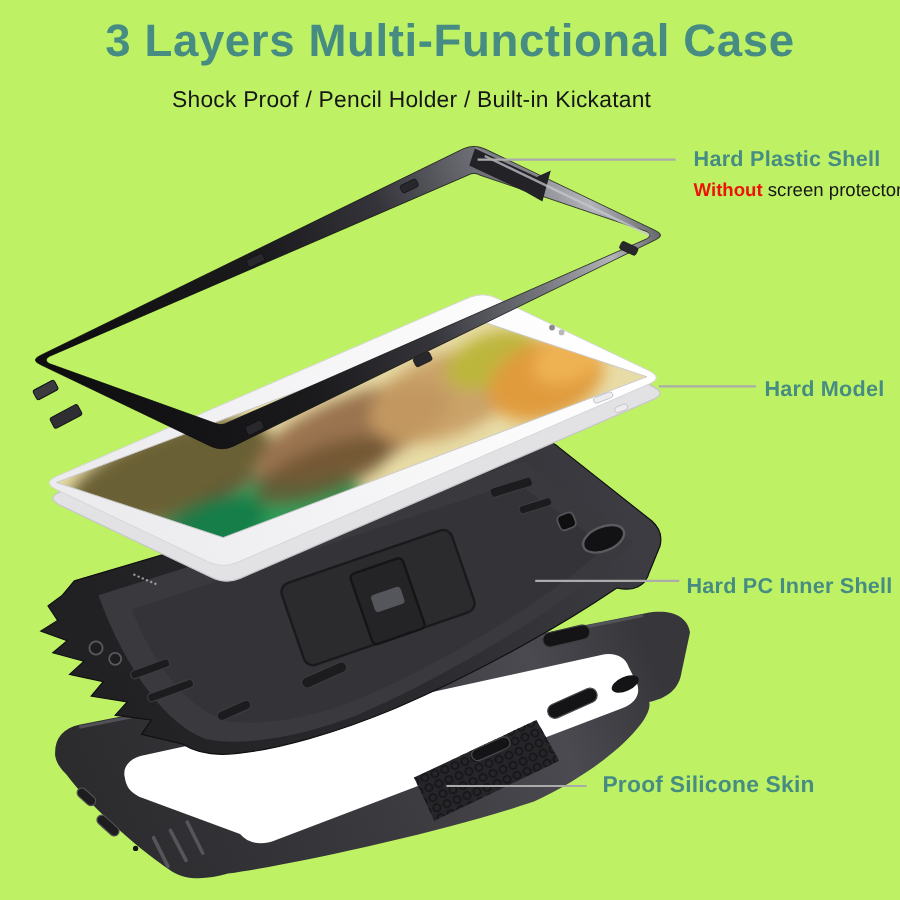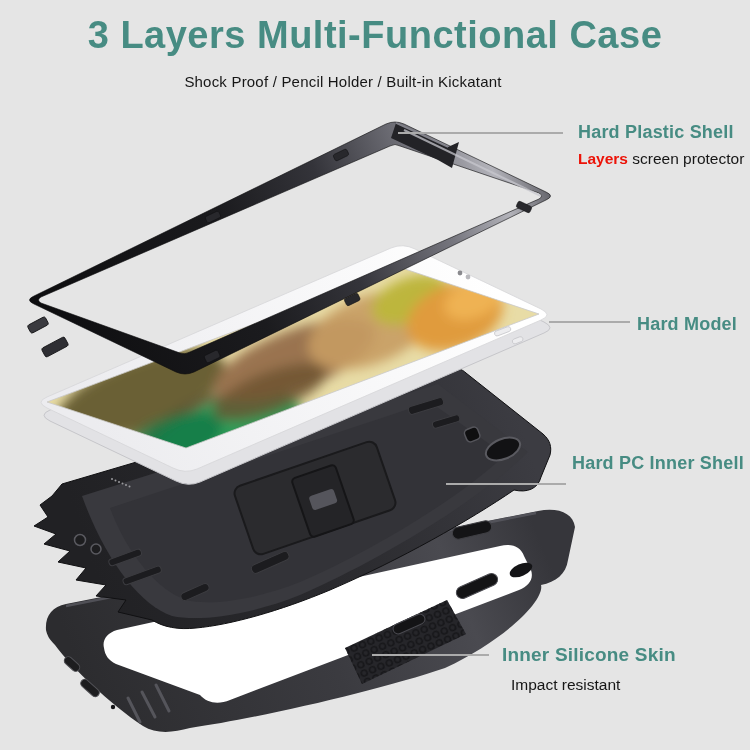--- a/index.html
+++ b/index.html
@@ -1,22 +1,22 @@
 <!DOCTYPE html>
 <html style="--accent: #478C83; --emphasis-red: #EC1308; --text: #161616; --leader-line: #ABABAB; --case-black: #1C1C1E; --tablet-white: #FBFBFC; --screen-palette: #E8DCA6 #2E9B58 #157A47 #9A7350 #6B6136 #C69C63 #BDB63E #E09B3E;"><head>
 <meta charset="utf-8">
 <style>
   html,body{margin:0;padding:0;background:#ffffff;}
-  #stage{position:relative;width:750px;height:750px;background:#e5e5e5;overflow:hidden;
+  #stage{position:relative;width:750px;height:750px;background:#bef264;overflow:hidden;
          font-family:"Liberation Sans", sans-serif;}
   #art{position:absolute;left:0;top:0;}
   .title{position:absolute;left:0;top:14px;width:750px;text-align:center;
          font-size:38px;font-weight:bold;letter-spacing:.5px;color:var(--accent,#478C83);}
   .subtitle{position:absolute;left:0;top:73px;width:686px;text-align:center;
-         font-size:15px;color:var(--text,#161616);letter-spacing:.2px;}
+         font-size:19px;color:var(--text,#161616);letter-spacing:.2px;}
   .lbl{position:absolute;white-space:nowrap;}
   .lbl-h{font-weight:bold;font-size:18px;color:var(--accent,#478C83);letter-spacing:.2px;}
   .lbl-h.big{font-size:19px;}
   .lbl-sub{font-size:15.5px;color:var(--text,#161616);}
   .lbl-em{font-weight:bold;color:var(--emphasis-red,#EC1308);}
   .leader{stroke:var(--leader-line,#ABABAB);stroke-width:1.8;}
 </style>
 </head>
 <body>
 
@@ -197,29 +197,28 @@
     <line class="leader" x1="446" y1="484" x2="566" y2="484"></line>
     <line class="leader" x1="372" y1="655" x2="489" y2="655"></line>
   </g>
 </svg>
 
 <div class="title">3 Layers Multi-Functional Case</div>
 <div class="subtitle">Shock Proof / Pencil Holder / Built-in Kickatant</div>
 
 <div class="lbl" style="left:578px;top:122px">
   <div class="lbl-h">Hard Plastic Shell</div>
-  <div class="lbl-sub" style="margin-top:7px"><span class="lbl-em">Layers</span><span> screen protector</span></div>
+  <div class="lbl-sub" style="margin-top:7px"><span class="lbl-em">Without</span><span> screen protector</span></div>
 </div>
 
 <div class="lbl" style="left:637px;top:314px">
   <div class="lbl-h">Hard Model</div>
 </div>
 
-<div class="lbl" style="left:572px;top:453px">
+<div class="lbl" style="left:572px;top:478px">
   <div class="lbl-h">Hard PC Inner Shell</div>
 </div>
 
 <div class="lbl" style="left:502px;top:644px">
-  <div class="lbl-h big">Inner Silicone Skin</div>
-  <div class="lbl-sub" style="margin-top:10px;margin-left:9px">Impact resistant</div>
+  <div class="lbl-h big">Proof Silicone Skin</div>
 </div>
 
 </div>
 
 </body></html>

